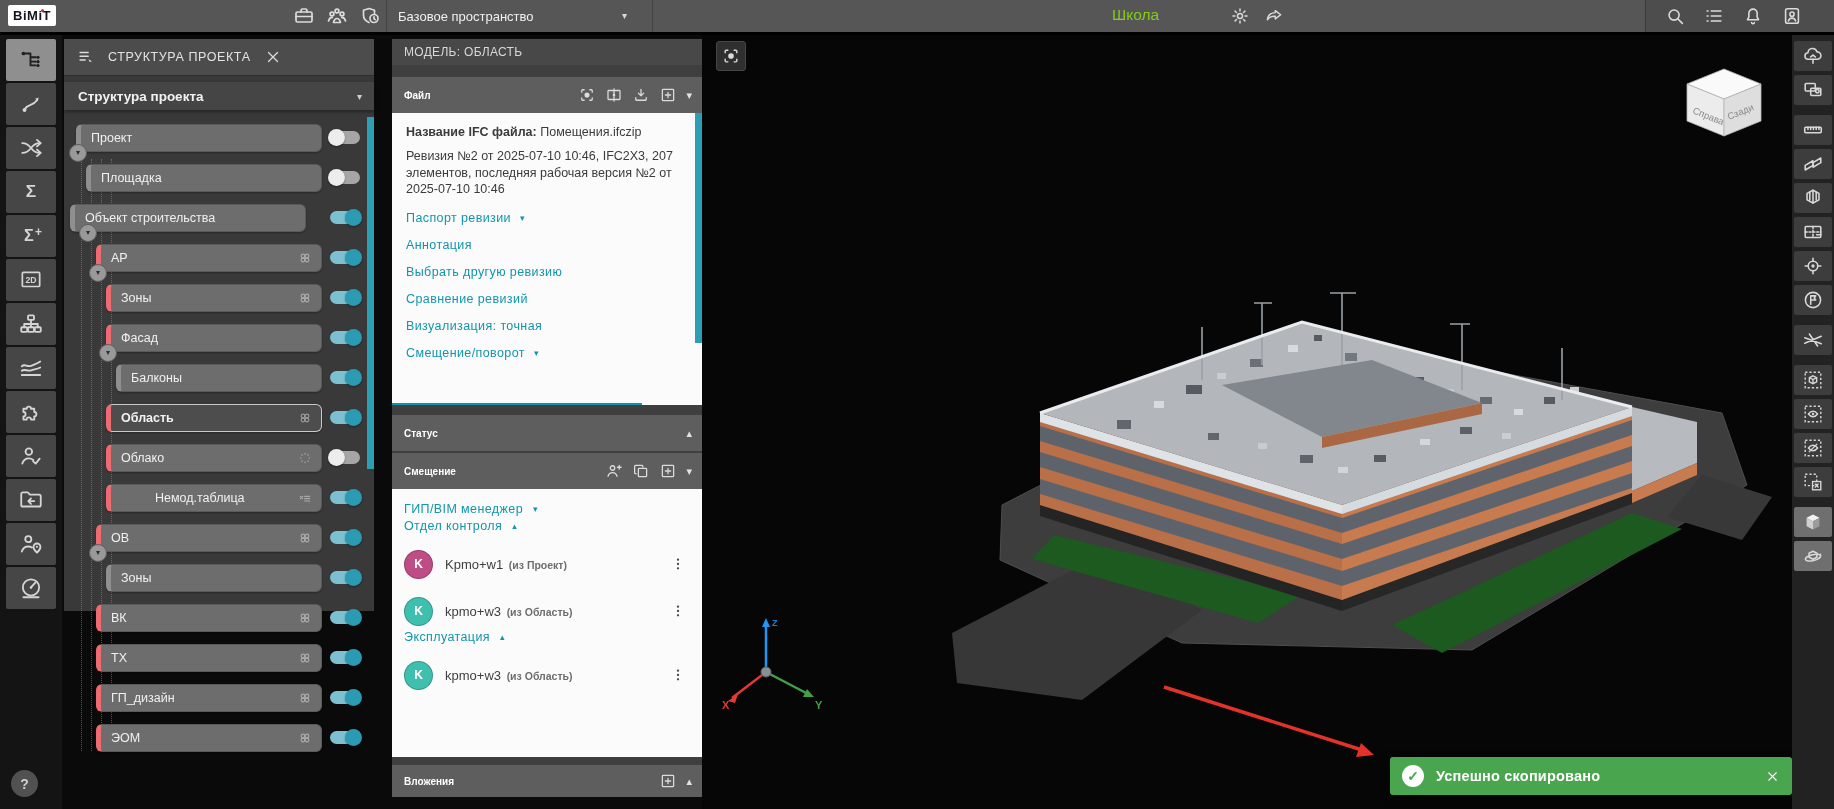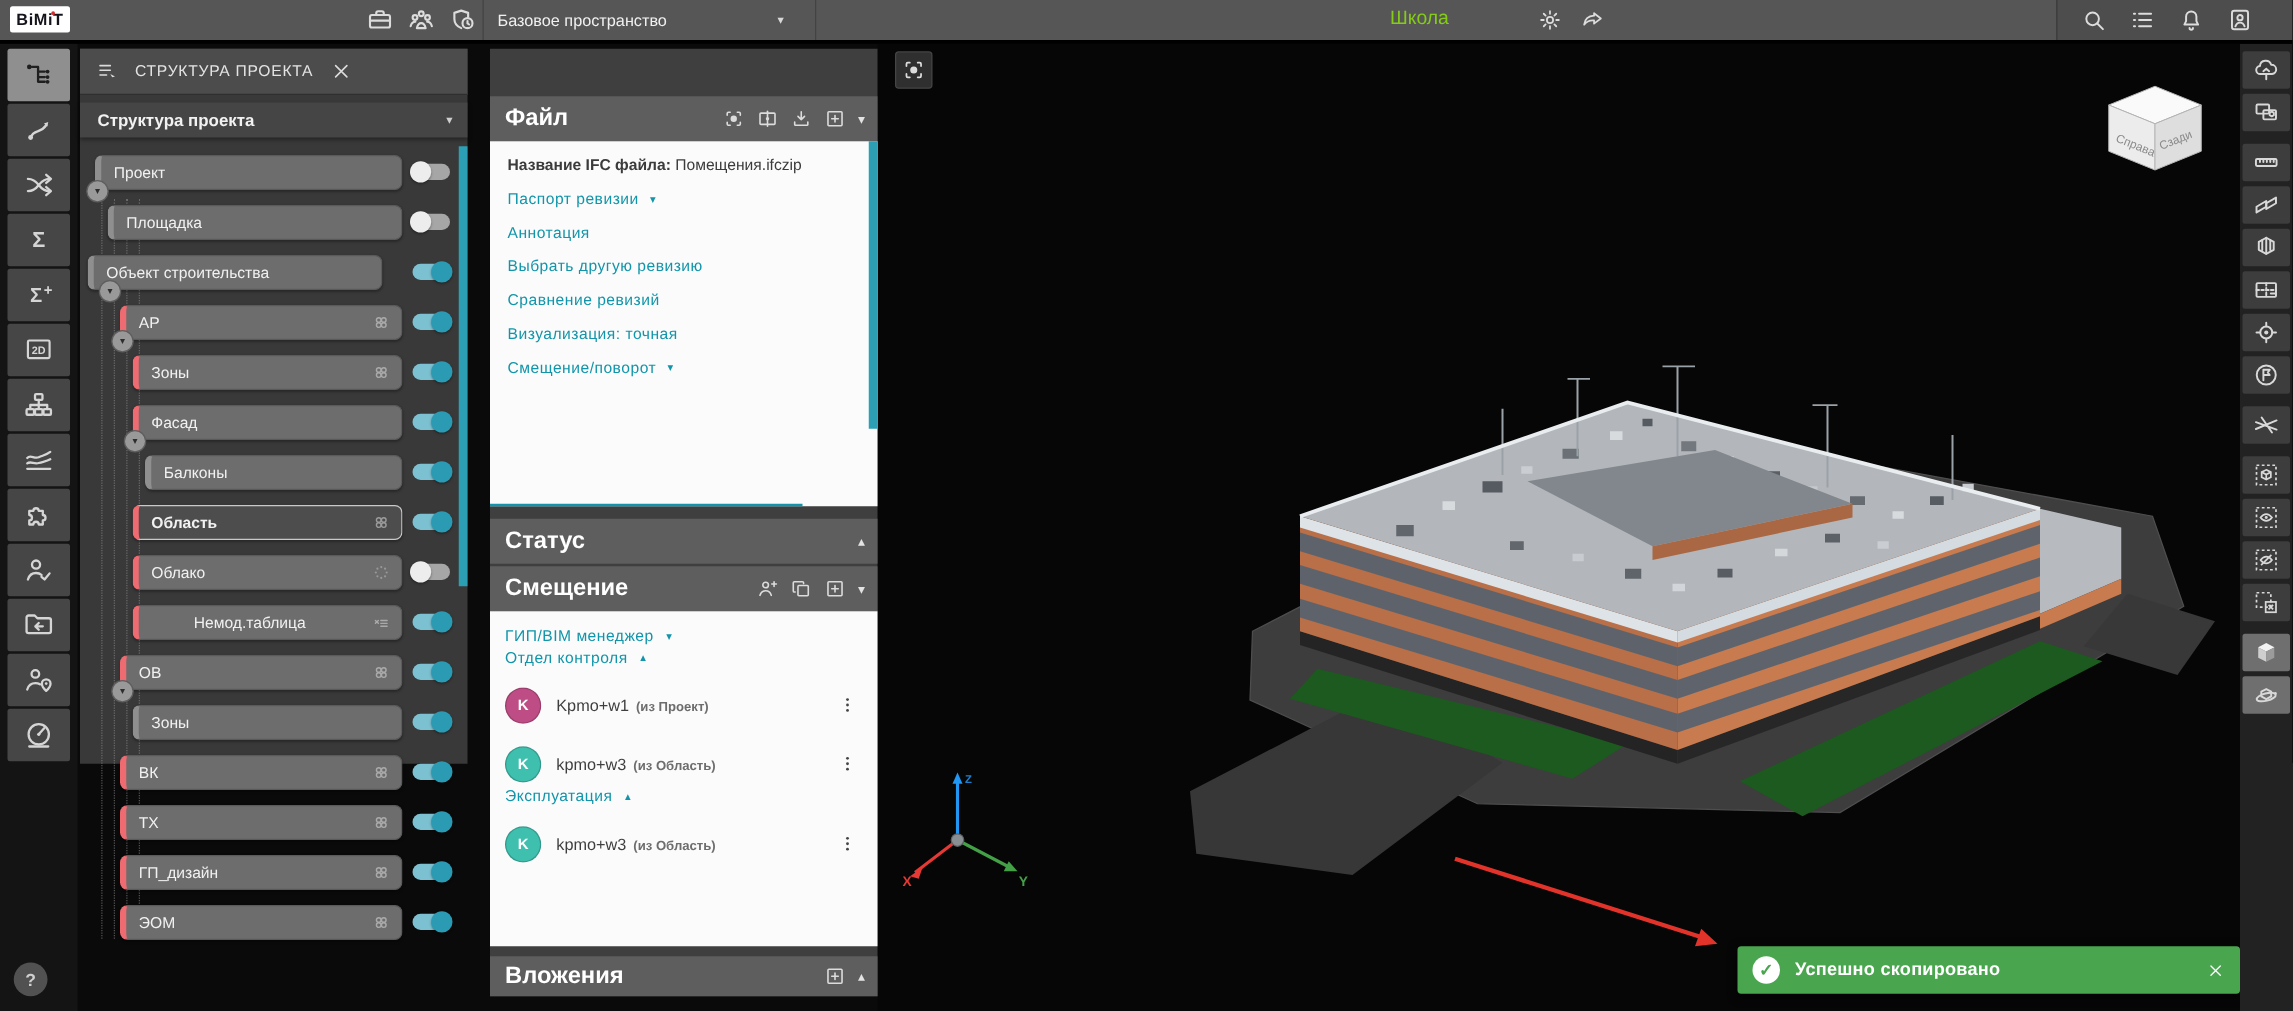--- a/index.html
+++ b/index.html
@@ -63,21 +63,21 @@
   .toggle.off::after{content:'';position:absolute;left:-2px;top:-2px;width:17px;height:17px;border-radius:50%;
                      background:#ededed;box-shadow:0 1px 2px rgba(0,0,0,.4);}
   #sp-scroll{position:absolute;left:303px;top:78px;width:7px;height:352px;background:var(--scroll-teal);}
   
   #modelpanel{position:absolute;left:392px;top:39px;width:310px;height:758px;background:#3f3f3f;z-index:10;}
   #mp-title{position:absolute;left:0;top:0;width:310px;height:26px;background:#484848;display:flex;align-items:center;
             color:#d8d8d8;font-size:12px;letter-spacing:.3px;}
   #mp-title span{margin-left:12px;}
   .sechead{position:absolute;left:0;width:310px;height:36px;background:#5e5e5e;color:#fff;display:flex;align-items:center;
            box-sizing:border-box;padding:0 10px 0 12px;}
-  .sechead .st{font-size:19px;font-weight:bold;}
+  .sechead .st{font-size:10px;font-weight:bold;}
   .sechead .tools{margin-left:auto;display:flex;align-items:center;gap:9px;}
   .sechead .tools .icon{width:18px;height:18px;cursor:pointer;}
   .chevtxt{font-size:11px;color:#e3e3e3;cursor:pointer;}
   .warea{position:absolute;left:0;width:310px;background:#fbfbfb;color:#3b3b3b;box-sizing:border-box;}
   #file-area{top:74px;height:292px;padding:12px 14px 0;}
   #file-line1{font-size:12.5px;}
   #file-line1 b{font-weight:bold;}
   #rev-text{margin-top:9px;font-size:12.5px;line-height:1.32;}
   .offsets{display:flex;gap:8px;margin-top:8px;font-size:11.5px;}
   .offsets b{font-weight:bold;}
@@ -496,20 +496,23 @@
               <circle cx="15" cy="15" r="2.8"></circle>
             </svg>
           </span>
         </div>
         <div class="toggle on" style="left: 266px; top: 692px;"></div>
       </div>
     <div id="sp-scroll"></div>
   </div>
 
   <div id="modelpanel">
+    <div id="mp-title">
+      <span>МОДЕЛЬ: ОБЛАСТЬ</span>
+    </div>
 
     <div class="sechead" style="top:38px">
       <span class="st">Файл</span>
       <span class="tools">
           <span id="fh-tools" style="display:flex;gap:9px">
             <span class="icon" style="width: 18px; height: 18px;">
               <svg viewBox="0 0 24 24" fill="none" stroke="currentColor" stroke-width="1.7" stroke-linecap="round" stroke-linejoin="round">
                 <path d="M5 8.2V6.3A1.3 1.3 0 0 1 6.3 5h1.9M15.8 5h1.9A1.3 1.3 0 0 1 19 6.3v1.9M19 15.8v1.9a1.3 1.3 0 0 1-1.3 1.3h-1.9M8.2 19H6.3A1.3 1.3 0 0 1 5 17.7v-1.9"></path>
                 <circle cx="12" cy="12" r="3.4" fill="currentColor" stroke="none"></circle>
               </svg>
@@ -535,20 +538,21 @@
             </span>
           </span>
         <span class="chevtxt" id="fh-chev">▾</span>
         </span>
     </div>
     <div id="file-area" class="warea">
       <div id="file-line1">
         <b>Название IFC файла:</b>
         <span>Помещения.ifczip</span>
       </div>
+      <div id="rev-text">Ревизия №2 от 2025-07-10 10:46, IFC2X3, 207 элементов, последняя рабочая версия №2 от 2025-07-10 10:46</div>
       <div id="file-links">
           <div class="flink">
             <span>Паспорт ревизии</span>
             <span class="chev">▾</span>
           </div>
           <div class="flink">
             <span>Аннотация</span>
           </div>
           <div class="flink">
             <span>Выбрать другую ревизию</span>

